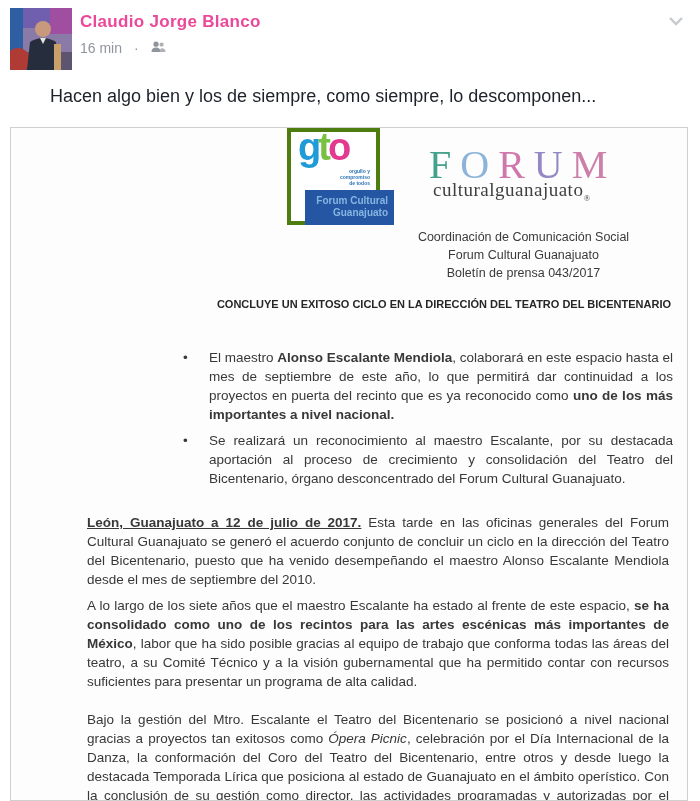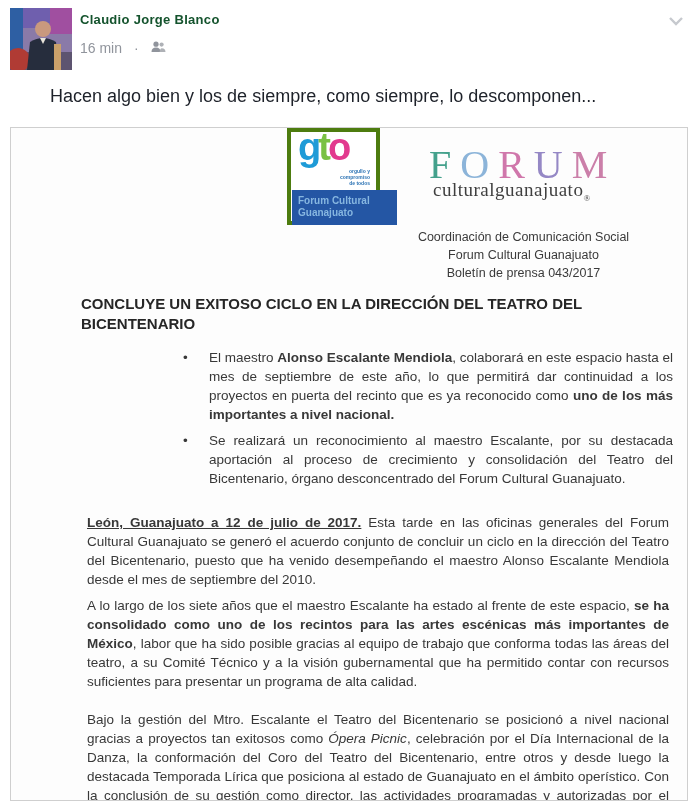--- a/index.html
+++ b/index.html
@@ -3,22 +3,22 @@
 <meta charset="utf-8">
 <style>
   * { margin:0; padding:0; box-sizing:border-box; }
   html,body { width:700px; height:801px; background:#fff; overflow:hidden;
               font-family:"Liberation Sans", sans-serif; }
   .canvas { position:relative; width:700px; height:801px; background:#fff; }
 
   
   .avatar { position:absolute; left:10px; top:8px; width:62px; height:62px;
             overflow:hidden; cursor:pointer; }
-  .author { position:absolute; left:80px; top:12px; font-size:13px; font-weight:bold;
-            color:#14532d; letter-spacing:.3px; cursor:pointer; }
+  .author { position:absolute; left:80px; top:12px; font-size:17px; font-weight:bold;
+            color:#ec4899; letter-spacing:.3px; cursor:pointer; }
   .meta   { position:absolute; left:80px; top:40px; font-size:14px; color:#90949c;
             display:flex; align-items:center; gap:12px; }
   .meta .ts { cursor:pointer; }
   .options-btn { position:absolute; right:13px; top:12px; width:22px; height:18px;
                  cursor:pointer; display:flex; align-items:center; justify-content:center; }
 
   .message { position:absolute; left:10px; top:84px; width:660px; font-size:18px;
              color:#1d2129; line-height:24px;margin-left:40px; }
 
   
@@ -26,38 +26,38 @@
          background:#fdfdfd; border:1px solid #cfcfcf; overflow:hidden; cursor:pointer; }
   .doc * { cursor:pointer; }
 
   .gto-box { position:absolute; left:276px; top:0; width:93px; height:97px;
              background:#fff; border:4px solid #4d7c0f; }
   .gto-word { position:absolute; left:7px; top:-8px; font-size:38px; font-weight:bold;
               letter-spacing:-3px; line-height:46px; }
   .gto-tagline { position:absolute; right:6px; top:36px; width:50px; text-align:right;
                  font-size:5px; line-height:6px; color:#2d74b5; font-weight:bold; }
   .gto-tagline span { display:block; }
-  .gto-label { position:absolute; left:1px; top:58px; width:105px; height:35px;
+  .gto-label { position:absolute; left:14px; top:58px; width:89px; height:35px;
                background:#2456a4; color:#86b6e0; font-weight:bold; font-size:10px;
-               line-height:12px; padding:5px 6px; }
+               line-height:12px; padding:5px 6px;text-align:right; }
   .gto-label span { display:block; }
 
   .forum { position:absolute; left:418px; top:16px; width:240px; }
   .forum-word { font-family:"Liberation Serif", serif; font-size:40px; line-height:42px;
                 letter-spacing:9px; }
   .forum-sub { font-family:"Liberation Serif", serif; font-size:19px; color:#3f3f3f;
                margin-top:-7px; margin-left:4px; letter-spacing:.5px; }
   .forum-sub sub { font-size:9px; }
 
   .letterhead { position:absolute; left:360px; top:100px; width:305px; text-align:center;
                 font-size:12.5px; line-height:18px; color:#3a3a3a; }
   .letterhead span { display:block; }
 
-  .doc-title { position:absolute; left:70px; top:166px; width:590px; text-align:left;
-               font-weight:bold; font-size:15px; line-height:20px; color:#262626; }
+  .doc-title { position:absolute; left:70px; top:166px; width:590px; text-align:right;
+               font-weight:bold; font-size:11px; line-height:20px; color:#262626; }
 
   .bullet-item { position:absolute; left:168px; width:494px; padding-left:30px;
                  font-size:13.5px; line-height:19px; text-align:justify; color:#383838; }
   .bullet-item .bullet { position:absolute; left:4px; top:0; font-size:13.5px; }
   .b1 { top:220px; } .b2 { top:303px; }
 
   .para { position:absolute; left:76px; width:582px; font-size:13.5px; line-height:19px;
           text-align:justify; color:#383838; }
   .p1 { top:385px; } .p2 { top:468px; } .p3 { top:582px; }
 

